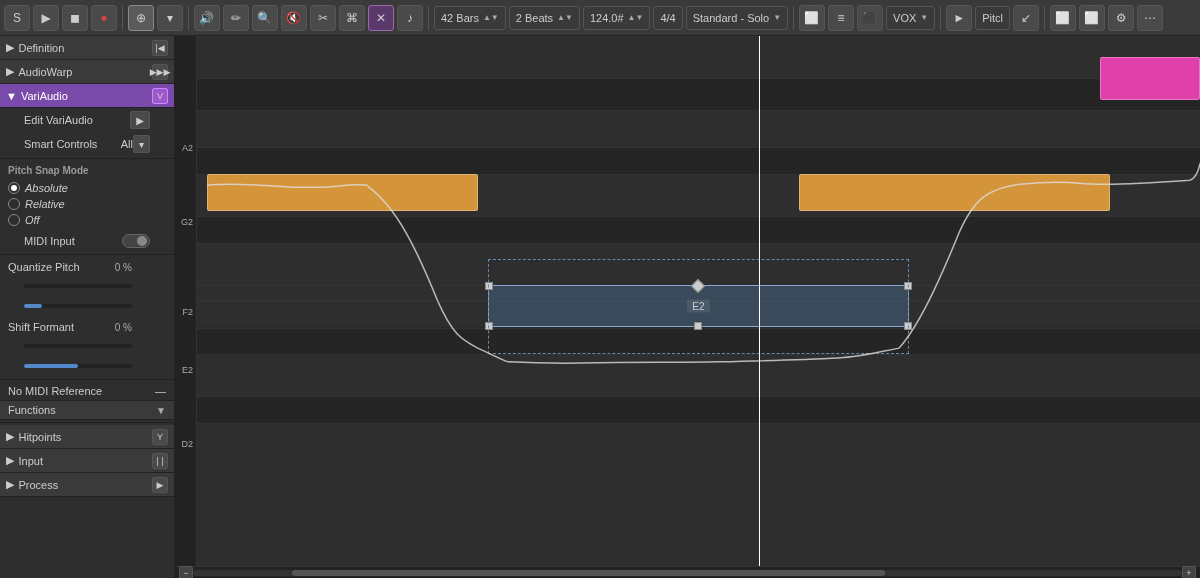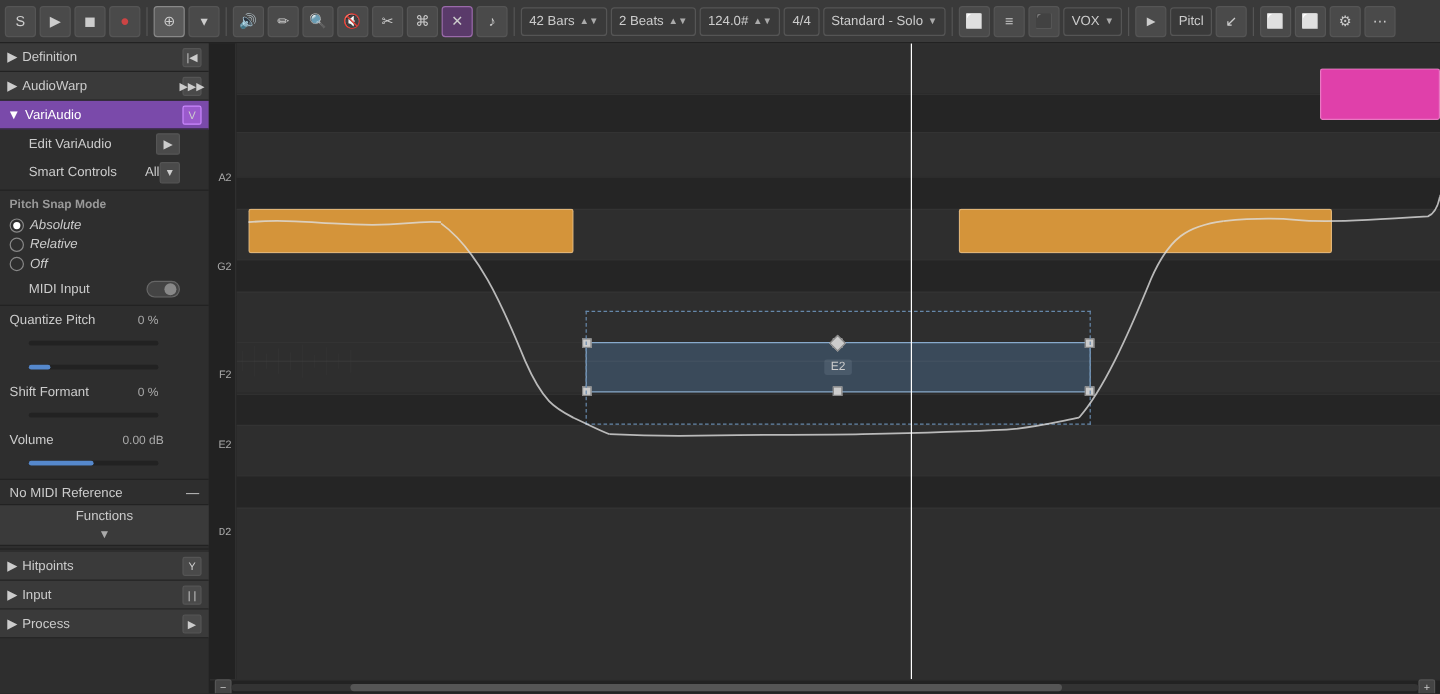--- a/index.html
+++ b/index.html
@@ -529,40 +529,36 @@
       <span class="pct">0 %</span>
     </div>
     <div class="slider-row" style="padding-top:0;">
       <div style="width:12px"></div>
       <div class="slider-track">
         <div class="slider-fill" style="width:0%;"></div>
       </div>
       <div style="width:30px"></div>
     </div>
 
-    <div class="slider-row">
-      <label>Volume</label>
-      <span class="pct">0.00 dB</span>
-    </div>
     <div class="slider-row" style="padding-top:0;">
       <div style="width:12px"></div>
       <div class="slider-track">
         <div class="slider-fill" style="width:50%;"></div>
       </div>
       <div style="width:30px"></div>
     </div>
 
     <div class="divider"></div>
 
     <div class="functions-row">
       <label>No MIDI Reference</label>
       <div class="btn-small">—</div>
     </div>
 
-    <div class="functions-row" style="background:#3a3a3a; border-top:1px solid #222; border-bottom:1px solid #222; cursor:pointer;flex-direction:column;">
+    <div class="functions-row" style="background:#3a3a3a; border-top:1px solid #222; border-bottom:1px solid #222; cursor:pointer;">
       <label>Functions</label>
       <span class="arrow-btn">▼</span>
     </div>
 
     <div class="divider"></div>
 
     <div class="section-header">
       <div class="title">
         <span>▶</span>
         <span>Hitpoints</span>
@@ -591,21 +587,21 @@
 
 
     <div id="piano-roll">
 
       <div id="piano-keys">
 
         <span class="piano-key-label" style="top: 15%;">A2</span>
         <span class="piano-key-label" style="top: 29%;">G2</span>
         <span class="piano-key-label" style="top: 46%;">F2</span>
         <span class="piano-key-label" style="top: 57%;">E2</span>
-        <span class="piano-key-label" style="top: 71%; font-family: Liberation Mono, monospace;">D2</span>
+        <span class="piano-key-label" style="top: 71%;">D2</span>
       </div>
 
       <div id="grid">
 
         <div class="grid-row light" style="top:0%; height:8%;"></div>
         <div class="grid-row dark" style="top:8%; height:6%;"></div>
         <div class="grid-row light" style="top:14%; height:7%;"></div>
         <div class="grid-row dark" style="top:21%; height:5%;"></div>
         <div class="grid-row light" style="top:26%; height:8%;"></div>
         <div class="grid-row dark" style="top:34%; height:5%;"></div>

